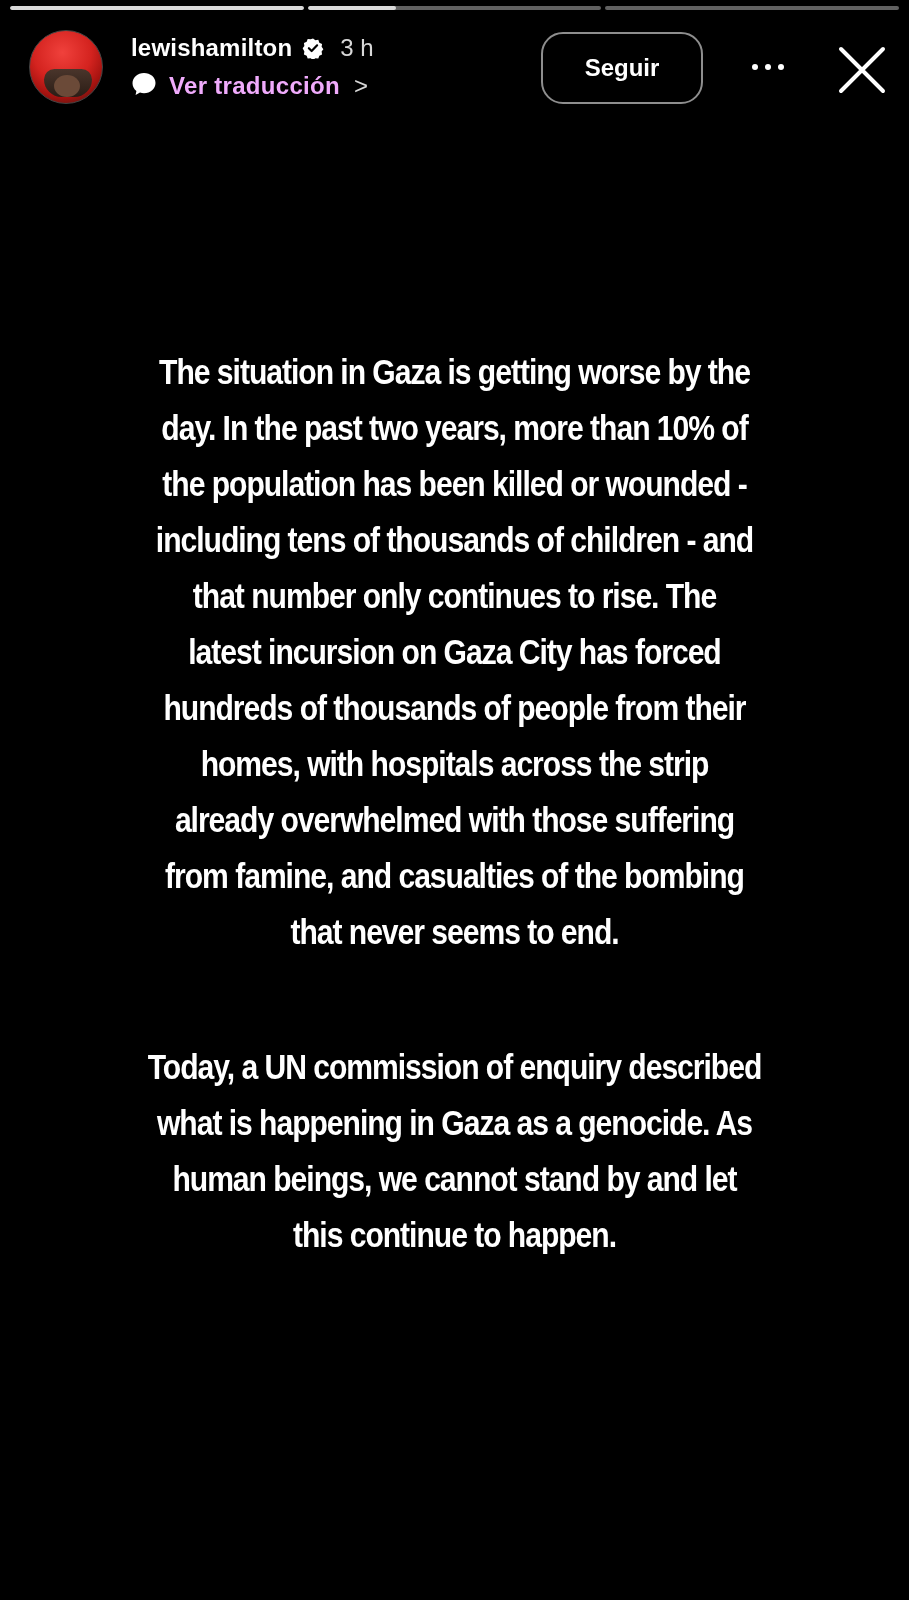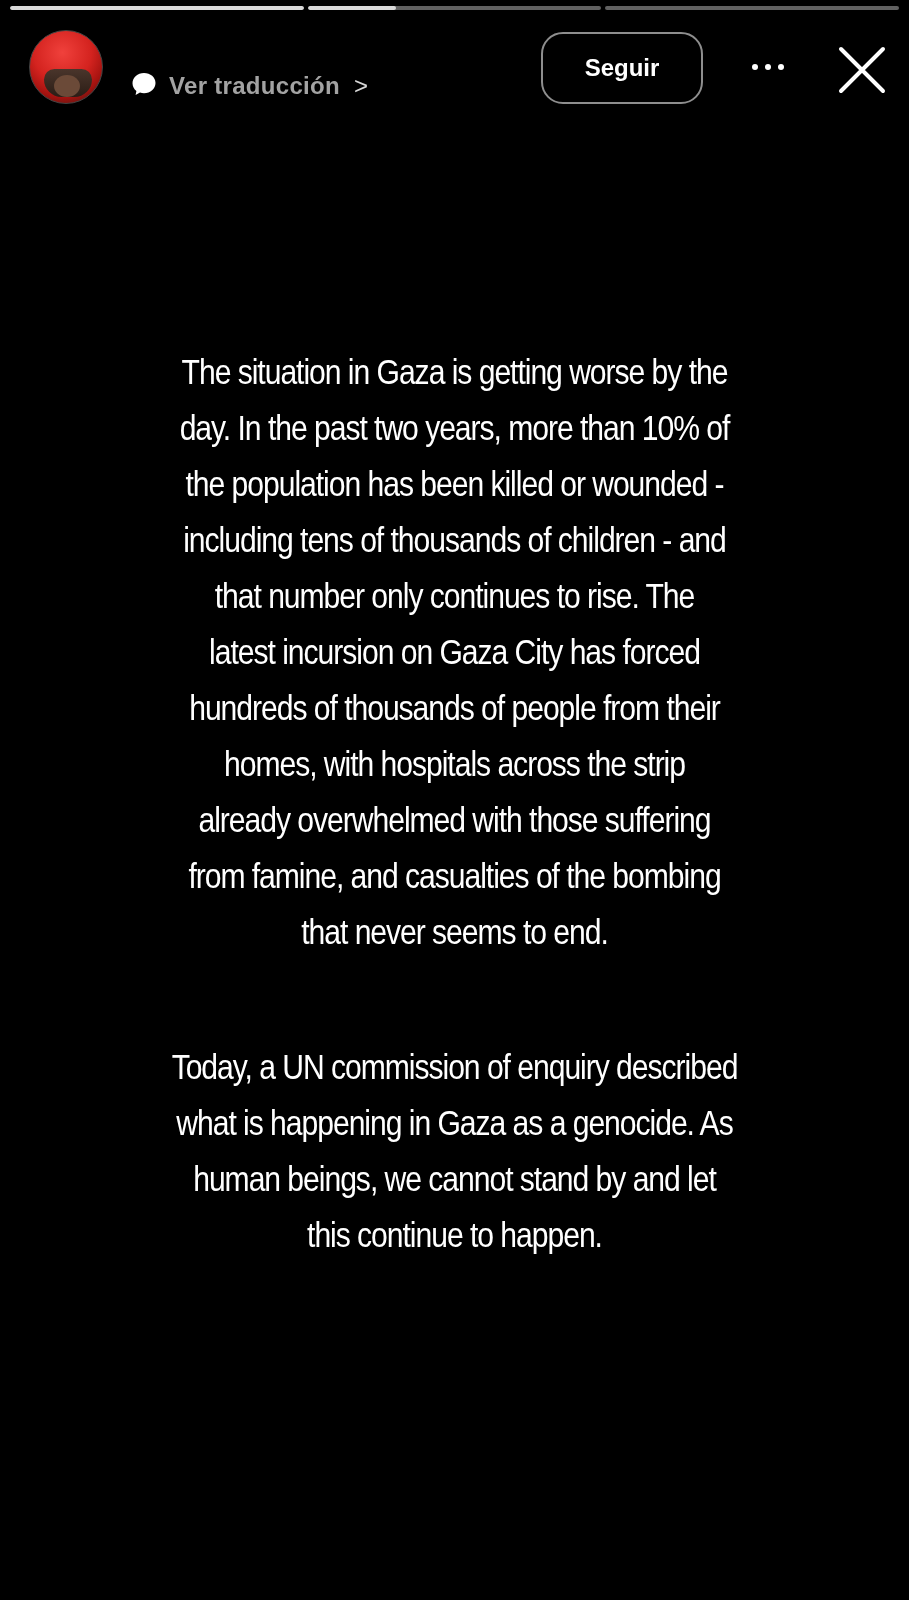--- a/index.html
+++ b/index.html
@@ -71,21 +71,21 @@
     }
     .time {
       font-size: 24px; color: #d8d8d8; margin-left: 6px;
     }
     .translate-row {
       position: absolute; left: 131px; top: 46px;
       display: flex; align-items: center; gap: 12px;
       cursor: pointer;
     }
     .translate-label {
-      font-size: 24px; font-weight: 700; color: #a3a3a3; letter-spacing: 0.3px;
+      font-size: 24px; font-weight: 700; color: #f0abfc; letter-spacing: 0.3px;
     }
     .chev {
       font-size: 24px; color: #d8d8d8; margin-left: 2px;
     }
     .follow-btn {
       position: absolute;
       left: 541px; top: 6px;
       width: 162px; height: 72px;
       border: 2px solid #8e8e8e;
       border-radius: 22px;
@@ -116,20 +116,21 @@
     .story-text {
       position: absolute;
       left: 60px; right: 60px;
       text-align: center;
       font-family: "Liberation Sans", "DejaVu Sans", sans-serif;
       font-stretch: condensed;
       font-size: 35px;
       line-height: 56px;
       color: #fff;
       letter-spacing: -1.2px;
+      font-weight: bold;
     }
     .p1 { top: 344px; }
     .p2 { top: 1022px; margin-top: 17px; }
     .story-text span { display: block; white-space: nowrap; transform: scaleX(0.86); transform-origin: center; }
   </style>
 </head>
 <body>
 
 <div class="story">
 
@@ -144,20 +145,30 @@
         <div class="fill" style="width:0%"></div>
       </div>
   </div>
 
   <div class="header">
     <div class="avatar">
       <div class="visor"></div>
       <div class="face"></div>
     </div>
 
+    <div class="username-row">
+      <span class="username">lewishamilton</span>
+      <span class="verified">
+        <svg width="22" height="22" viewBox="0 0 24 24">
+          <path fill="#ffffff" d="M12 1.5l2.6 2 3.2-.4 1.1 3.1 3 1.3-.5 3.2 1.9 2.6-1.9 2.6.5 3.2-3 1.3-1.1 3.1-3.2-.4-2.6 2-2.6-2-3.2.4-1.1-3.1-3-1.3.5-3.2L.7 12.3l1.9-2.6-.5-3.2 3-1.3 1.1-3.1 3.2.4z"></path>
+          <path fill="none" stroke="#000" stroke-width="2.4" stroke-linecap="round" stroke-linejoin="round" d="M7.5 12.3l3 3 6-6.2"></path>
+        </svg>
+      </span>
+      <span class="time">3 h</span>
+    </div>
 
     <div class="translate-row">
       <span>
         <svg width="26" height="24" viewBox="0 0 26 24">
           <path fill="#ffffff" d="M13 1C6.6 1 1.5 5.6 1.5 11.3c0 3.1 1.5 5.9 3.9 7.8L4.6 23l4.4-2.4c1.3.4 2.6.6 4 .6 6.4 0 11.5-4.6 11.5-10.3S19.4 1 13 1z"></path>
         </svg>
       </span>
       <span class="translate-label">Ver traducción</span>
       <span class="chev">&gt;</span>
     </div>

